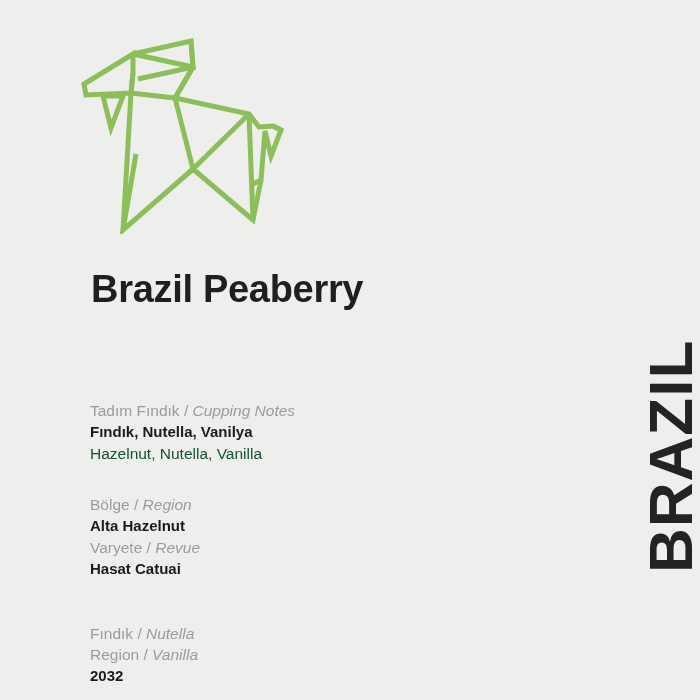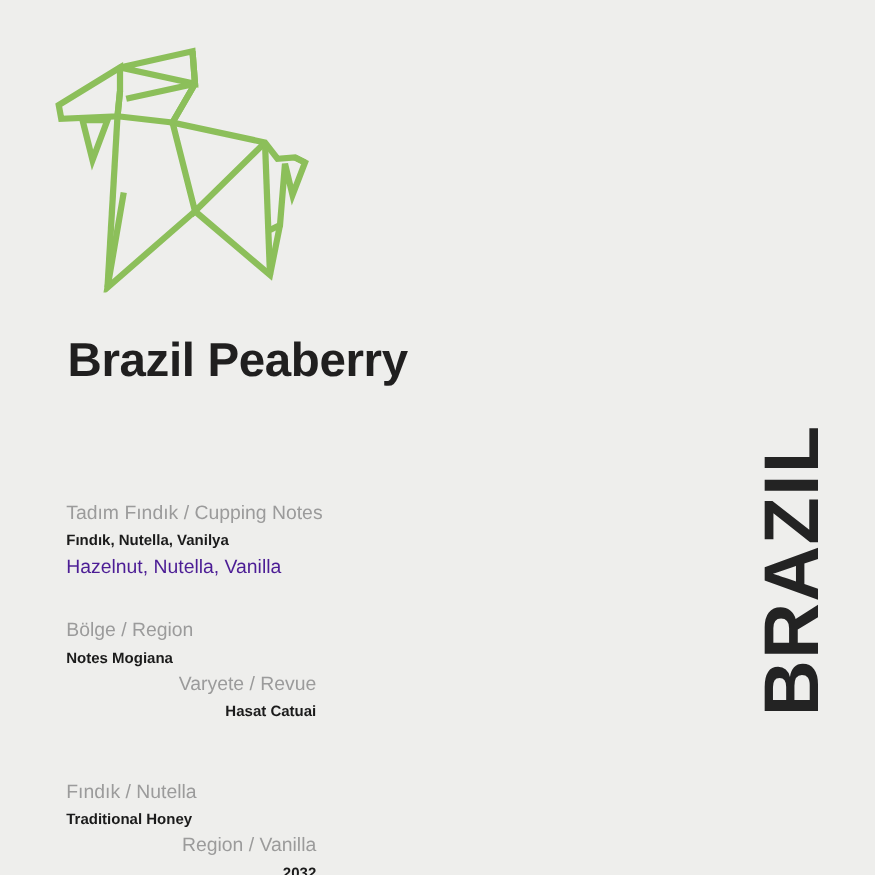--- a/index.html
+++ b/index.html
@@ -11,20 +11,21 @@
     height: 700px;
     background: #eeeeec;
     font-family: "Liberation Sans", sans-serif;
     overflow: hidden;
   }
   .label-card {
     position: relative;
     width: 584px;
     height: 700px;
     background: #eeeeec;
+    margin-left: 37px;
   }
 
   
   .logo {
     position: absolute;
     left: 44px;
     top: 34px;
     width: 222px;
     height: 200px;
   }
@@ -68,43 +69,44 @@
     top: 400px;
     width: 380px;
   }
   .field-label {
     font-size: 15.5px;
     color: #9b9b9b;
     line-height: 21px;
     white-space: nowrap;
   }
   .field-label .en {
+    font-style: italic;
   }
   .field-value {
-    font-size: 12px;
+    font-size: 15px;
     font-weight: bold;
     color: #1b1b1b;
     line-height: 22px;
     white-space: nowrap;
   }
   .field-value-sub {
     font-size: 15.5px;
-    color: #4c1d95;
+    color: #14532d;
     line-height: 22px;
     white-space: nowrap;
   }
 
   .cupping-block { margin-bottom: 0; }
 
   .row-grid {
     display: flex;
     flex-direction: column;
   }
   .col-a { width: 174px; }
-  .col-b { width: 200px; text-align: right; }
+  .col-b { width: 200px; }
 
   .spacer-1 { height: 29px; }
   .spacer-2 { height: 43px; }
 </style>
 </head>
 <body>
 
 <div class="label-card">
 
   <div class="logo">
@@ -146,34 +148,33 @@
       <div class="field-label"><span>Tadım Fındık</span><span> / </span><span class="en">Cupping Notes</span></div>
       <div class="field-value">Fındık, Nutella, Vanilya</div>
       <div class="field-value-sub">Hazelnut, Nutella, Vanilla</div>
     </div>
 
     <div class="spacer-1"></div>
 
     <div class="row-grid">
       <div class="col-a">
         <div class="field-label"><span>Bölge</span><span> / </span><span class="en">Region</span></div>
-        <div class="field-value">Notes Mogiana</div>
+        <div class="field-value">Alta Hazelnut</div>
       </div>
       <div class="col-b">
         <div class="field-label"><span>Varyete</span><span> / </span><span class="en">Revue</span></div>
         <div class="field-value">Hasat Catuai</div>
       </div>
     </div>
 
     <div class="spacer-2"></div>
 
     <div class="row-grid">
       <div class="col-a">
         <div class="field-label"><span>Fındık</span><span> / </span><span class="en">Nutella</span></div>
-        <div class="field-value">Traditional Honey</div>
       </div>
       <div class="col-b">
         <div class="field-label"><span>Region</span><span> / </span><span class="en">Vanilla</span></div>
         <div class="field-value">2032</div>
       </div>
     </div>
 
   </div>
 </div>
 

